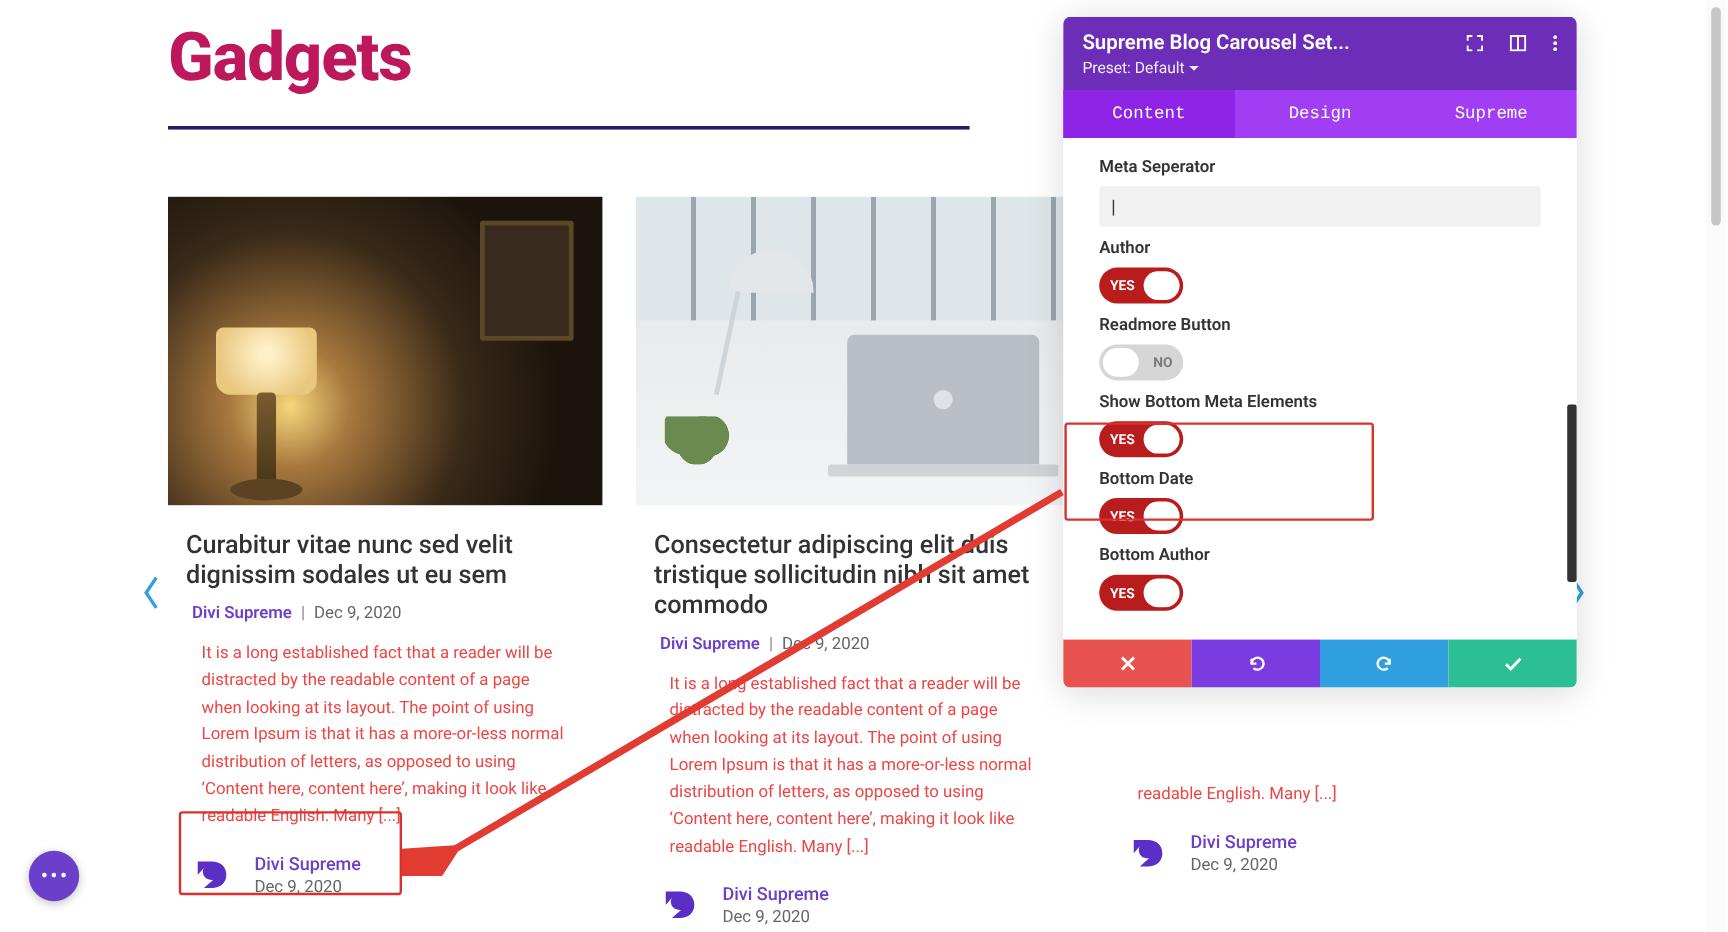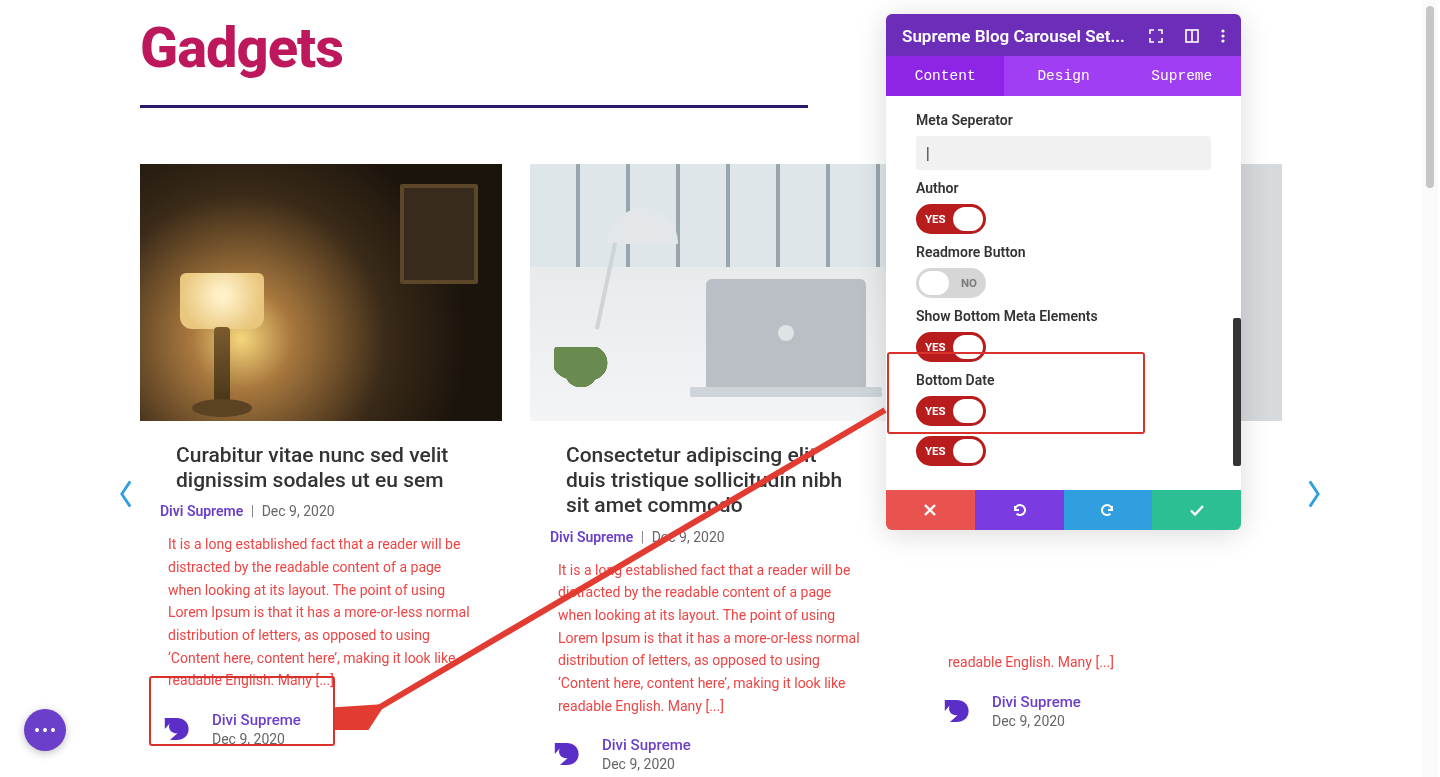--- a/index.html
+++ b/index.html
@@ -29,34 +29,34 @@
   
   .img2 { background: linear-gradient(#e6ecef 0%, #cfd7db 40%, #e8eaec 40%, #f3f4f5 100%); }
   .img2 .window { position:absolute; inset:0 0 60% 0; background: repeating-linear-gradient(90deg,#dfe6ea 0 46px,#9aa6ad 46px 50px); }
   .img2 .laptop { position:absolute; right:26px; bottom:34px; width:160px; height:108px; background:#b9bfc5; border-radius:6px 6px 0 0; }
   .img2 .laptop:after { content:""; position:absolute; left:50%; top:50%; width:16px; height:16px; margin:-8px; background:#dfe3e6; border-radius:50%; }
   .img2 .lapbase { position:absolute; right:10px; bottom:24px; width:192px; height:10px; background:#cfd4d8; border-radius:2px; }
   .img2 .lamp { position:absolute; left:78px; top:44px; width:70px; height:36px; background:#e4e7ea; border-radius:60px 60px 0 0; }
   .img2 .lampstem { position:absolute; left:74px; top:78px; width:4px; height:88px; background:#cfd4d8; transform:rotate(12deg); }
   .img2 .plant { position:absolute; left:24px; bottom:34px; width:60px; height:40px; background:radial-gradient(circle at 30% 30%,#6a8b4f 0 40%,transparent 41%),radial-gradient(circle at 60% 40%,#6a8b4f 0 40%,transparent 41%),radial-gradient(circle at 45% 60%,#6a8b4f 0 40%,transparent 41%); }
 
-  .card-title { font-size: 21px; font-weight: 500; color: #333; margin: 22px 36px 0; line-height: 1.2; }
+  .card-title { font-size: 21px; font-weight: 500; color: #333; margin: 22px 15px 0; line-height: 1.2; }
   .meta-line { margin: 10px 20px 0; font-size: 14px; color: #666; }
   .meta-line .author { color: #6b3fc9; font-weight: 600; }
   .meta-line .sep { color: #888; margin: 0 4px; }
   .excerpt { margin: 14px 28px 0; font-size: 14px; color: #ef4444; line-height: 1.62; }
 
   .bottom-meta { display:flex; align-items:center; gap:16px; margin: 16px 14px 0; }
   .avatar { width:42px; height:42px; border-radius:50%; background:#fff; display:flex; align-items:center; justify-content:center; }
   .avatar svg { width:34px; height:34px; }
   .bm-text .bm-author { color:#6b3fc9; font-size:15px; font-weight:500; }
   .bm-text .bm-date { color:#666; font-size:14px; margin-top:2px; }
 
   
-  .panel { position:absolute; top:14px; left:886px; width:355px; background:#fff; box-shadow: 0 4px 30px rgba(0,0,0,.15); border-radius:6px; overflow:hidden; }
+  .panel { position:absolute; top:14px; left:886px; width:428px; background:#fff; box-shadow: 0 4px 30px rgba(0,0,0,.15); border-radius:6px; overflow:hidden; }
   .panel-head { background:#6c2eb9; color:#fff; padding:12px 16px 10px; }
   .panel-head-row { display:flex; align-items:center; justify-content:space-between; }
   .panel-title { font-size:17px; font-weight:600; max-width:250px; white-space:nowrap; overflow:hidden; text-overflow:ellipsis; }
   .panel-icons { display:flex; gap:22px; align-items:center; }
   .panel-icons span { cursor:pointer; display:flex; }
   .panel-preset { font-size:13px; opacity:.92; margin-top:4px; }
   .panel-preset:after { content:""; display:inline-block; margin-left:4px; border:4px solid transparent; border-top-color:#fff; transform: translateY(2px); }
 
   .tabs { display:flex; background:#a13ef3;font-family:Liberation Mono, monospace; }
   .tab { flex:1; text-align:center; padding:12px 0; color:#fff; font-size:14.5px; font-weight:500; cursor:pointer; }
@@ -217,20 +217,21 @@
           </span>
         <span>
             <svg width="4" height="14" viewBox="0 0 4 14">
               <circle cx="2" cy="2" r="1.6" fill="#fff"></circle>
               <circle cx="2" cy="7" r="1.6" fill="#fff"></circle>
               <circle cx="2" cy="12" r="1.6" fill="#fff"></circle>
             </svg>
           </span>
       </div>
     </div>
+    <div class="panel-preset">Preset: Default</div>
   </div>
 
   <div class="tabs">
     <div class="tab active">Content</div>
     <div class="tab">Design</div>
     <div class="tab">Supreme</div>
   </div>
 
   <div class="panel-body">
     <div class="field">
@@ -264,20 +265,21 @@
 
     <div class="field">
       <div class="field-label">Bottom Date</div>
       <div class="toggle on">
           <span class="lbl">YES</span>
           <span class="knob"></span>
         </div>
     </div>
 
     <div class="field">
+      <div class="field-label">Bottom Author</div>
       <div class="toggle on">
           <span class="lbl">YES</span>
           <span class="knob"></span>
         </div>
     </div>
 
     <div class="scrollhint"></div>
   </div>
 
   <div class="panel-foot">

